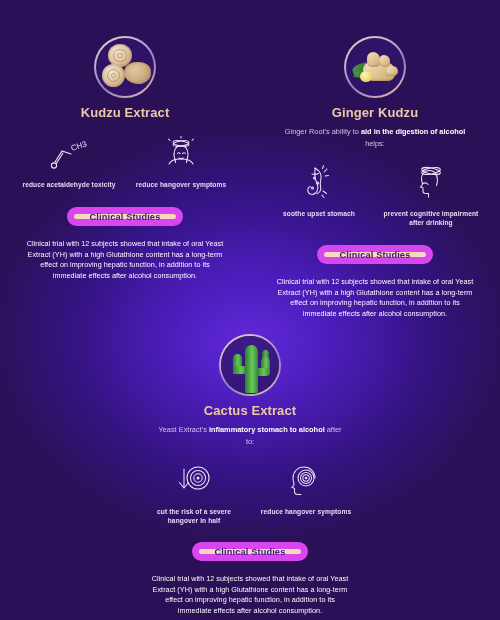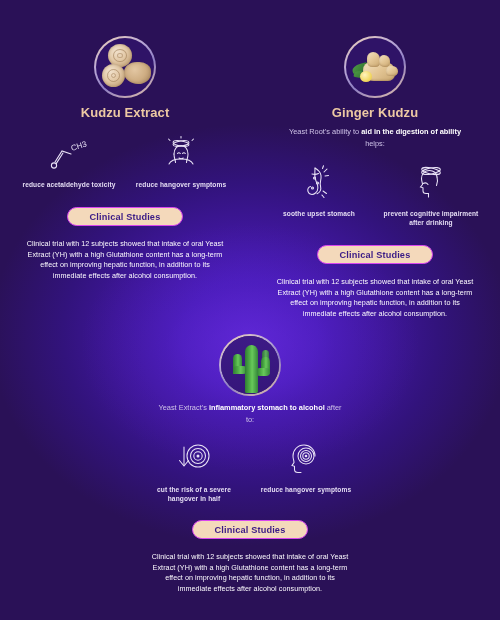--- a/index.html
+++ b/index.html
@@ -104,21 +104,21 @@
   }
   .benefit{ width:104px; text-align:center; }
   .bicon{ height:40px; display:flex; align-items:center; justify-content:center; }
   .blabel{
     margin-top:6px; font-size:6.6px; line-height:9px; font-weight:700;
     color:#e4dcf3; letter-spacing:.1px;
   }
 
   .pill{
     margin:18px auto 8px; width:116px; height:19px; border-radius:10px;
-    background:#f4d9bb; border:1px solid #d946ef;
+    background:#f4d9bb; border:7px solid #d946ef;
     display:flex; align-items:center; justify-content:center;
     color:#3a1a86; font-size:9.2px; font-weight:700; letter-spacing:.15px;
   }
   .sec-bottom .pill{ margin-top:17px; }
 
   .study{
     margin:13px auto 0; width:200px; text-align:center;
     font-size:7.2px; line-height:10.6px; font-weight:400; color:#fdfbff;
     letter-spacing:.05px;
   }
@@ -196,21 +196,21 @@
             <div class="leaf l2"></div>
             <div class="gr main"></div>
             <div class="gr nub1"></div>
             <div class="gr nub2"></div>
             <div class="gr nub3"></div>
             <div class="lemon"></div>
           </div>
         </div>
       </div>
       <div class="title">Ginger Kudzu</div>
-      <div class="subtitle"><span>Yeast Root's ability to </span><b>aid in the digestion of ability</b><span> helps:</span></div>
+      <div class="subtitle"><span>Ginger Root's ability to </span><b>aid in the digestion of alcohol</b><span> helps:</span></div>
 
       <div class="benefits">
         <div class="benefit">
           <div class="bicon">
             <svg width="36" height="36" viewBox="0 0 36 36" fill="none" stroke="#e9e2f6" stroke-width="1.05" stroke-linecap="round">
               <path d="M14 3 C14 9 13 12 15 16 C17.5 21 18 25 14.5 28 C11.5 30.5 8 29.5 7 26.5 C6.2 24 7.5 22 9.5 21.5"></path>
               <path d="M14 3 C16.5 4.5 19.5 6.5 20 10.5 C20.5 15 18.5 17 19.5 21 C20.3 24.5 19 27.5 16 28.8"></path>
               <path d="M11 9 C13 9.5 15.5 9.5 17.5 8.5"></path>
               <circle cx="13.5" cy="13" r="1"></circle>
               <circle cx="16.5" cy="18" r="1"></circle>
@@ -249,20 +249,21 @@
         <div class="cactus">
           <div class="ca armL"></div>
           <div class="ca armLh"></div>
           <div class="ca armR2"></div>
           <div class="ca armR"></div>
           <div class="ca armRh"></div>
           <div class="ca trunk"></div>
         </div>
       </div>
     </div>
+    <div class="title">Cactus Extract</div>
     <div class="subtitle"><span>Yeast Extract's </span><b>inflammatory stomach to alcohol</b><span> after to:</span></div>
 
     <div class="benefits">
       <div class="benefit">
         <div class="bicon">
           <svg width="40" height="34" viewBox="0 0 40 34" fill="none" stroke="#e9e2f6" stroke-width="1.05" stroke-linecap="round">
             <circle cx="24" cy="14" r="11"></circle>
             <circle cx="24" cy="14" r="7.5"></circle>
             <circle cx="24" cy="14" r="4.2"></circle>
             <circle cx="24" cy="14" r="1.5" fill="#e9e2f6" stroke="none"></circle>

